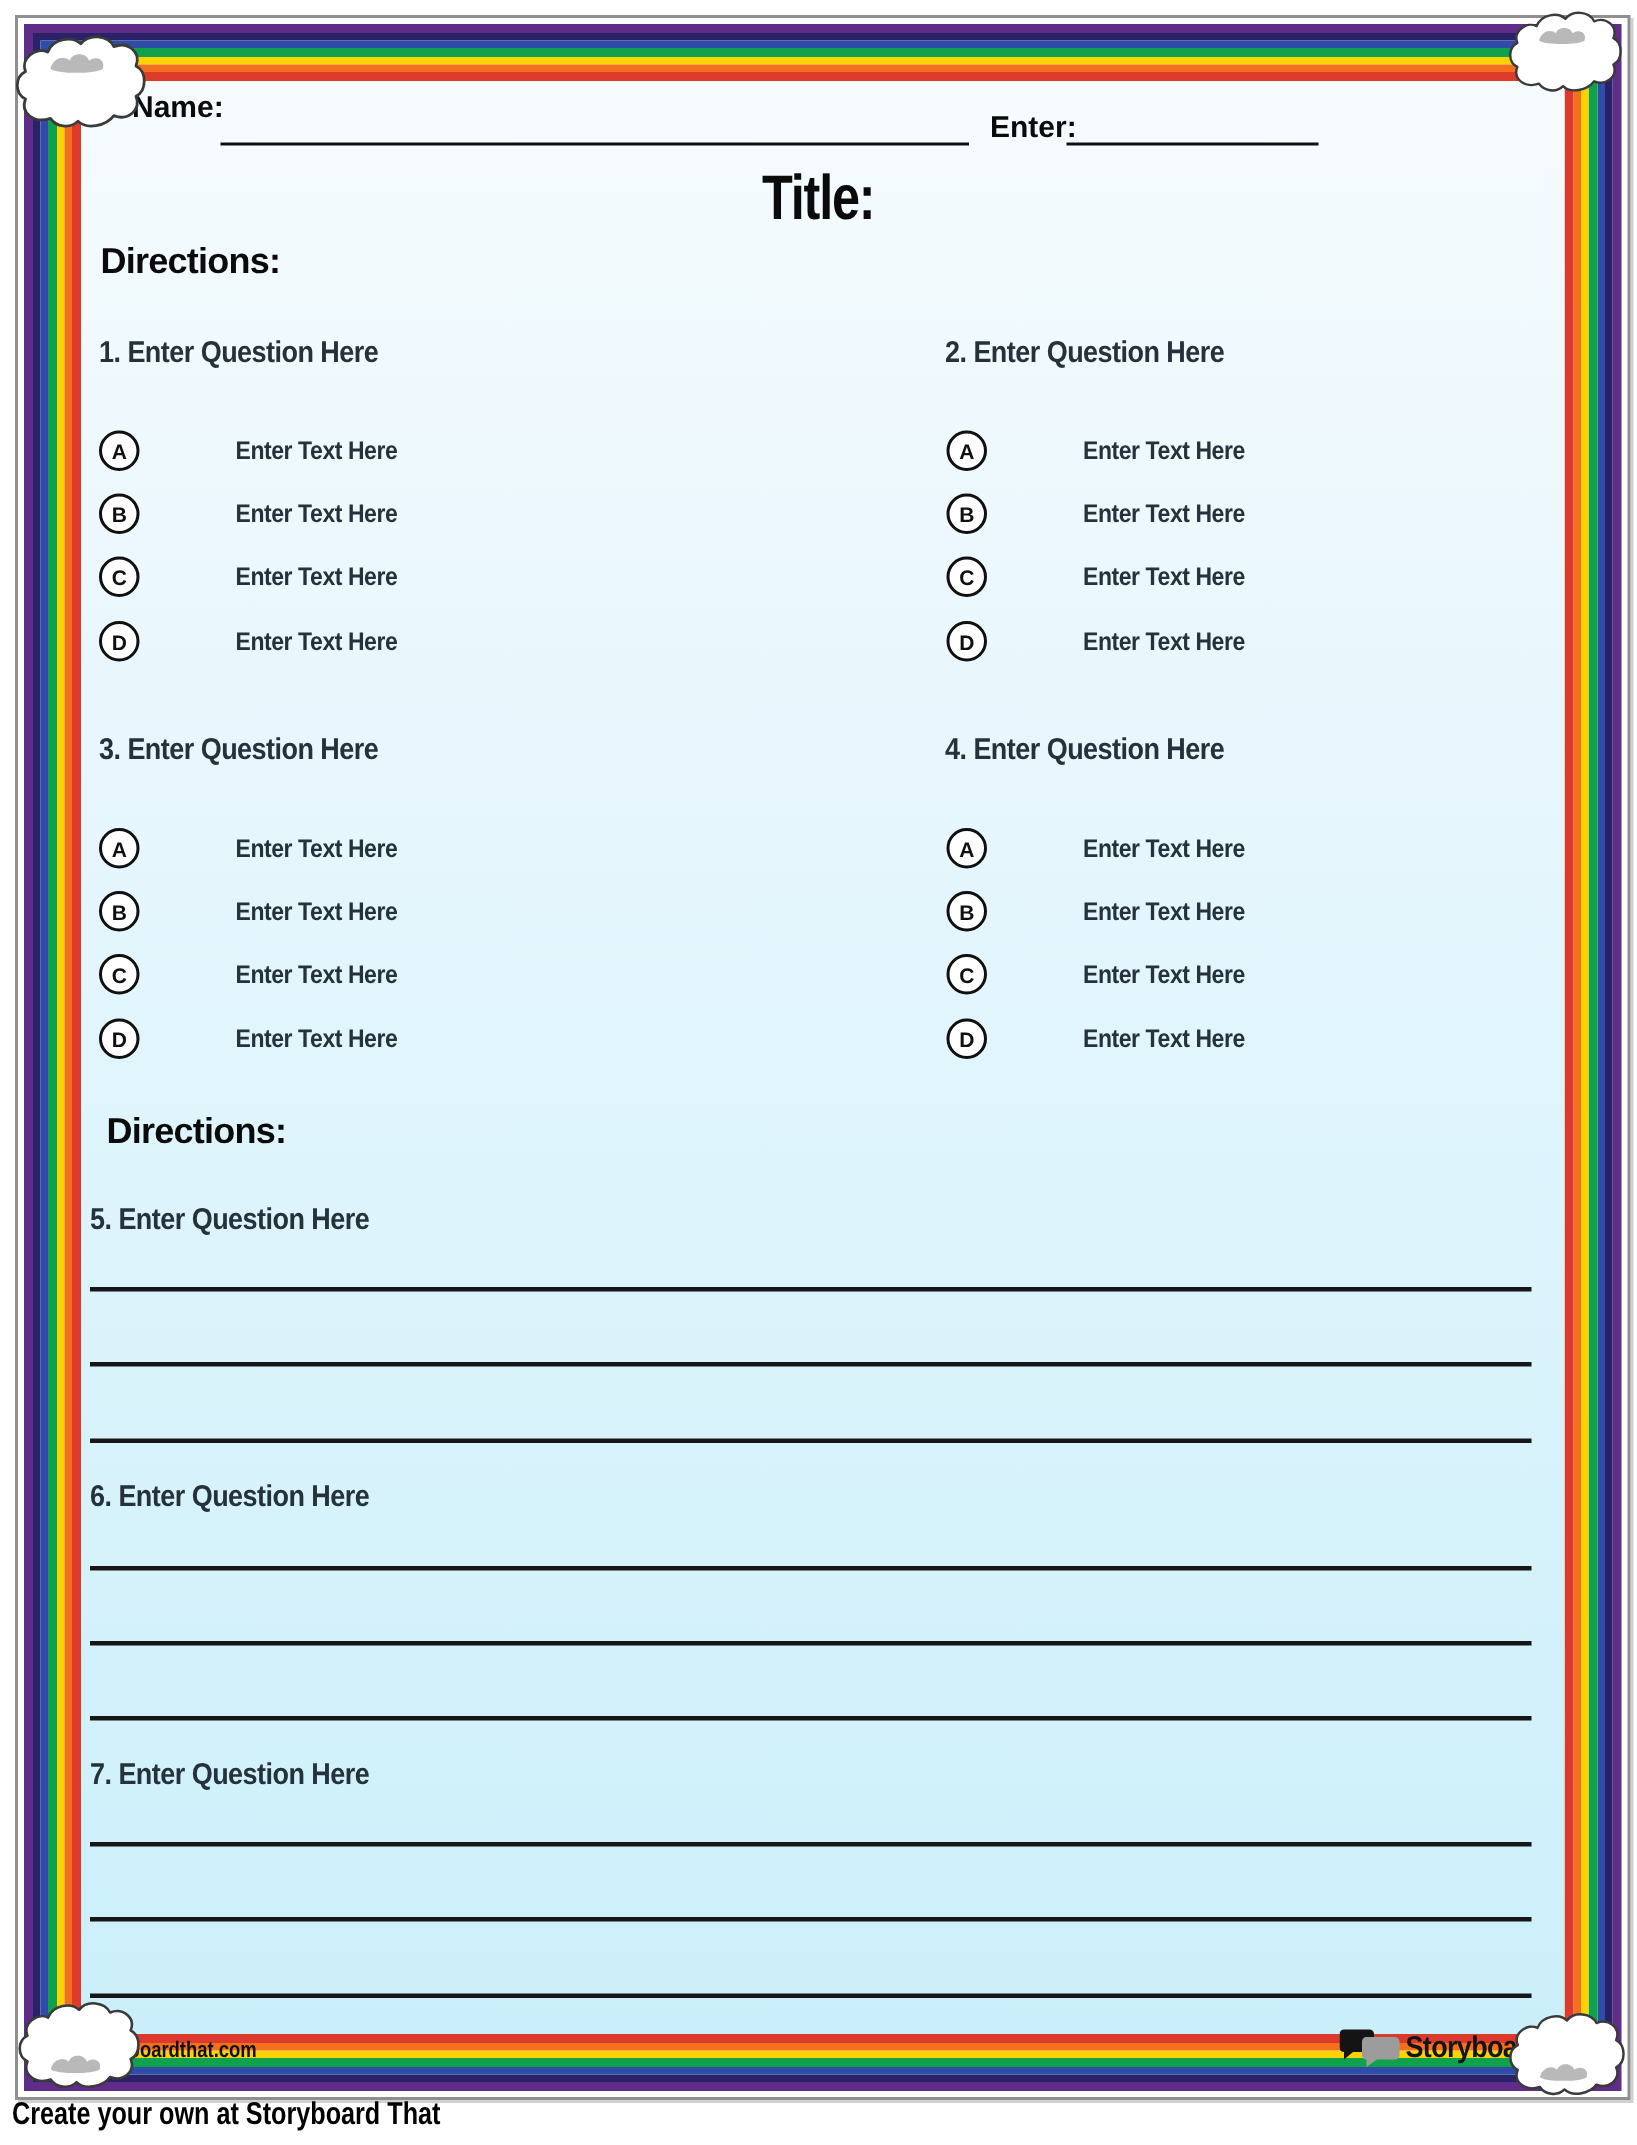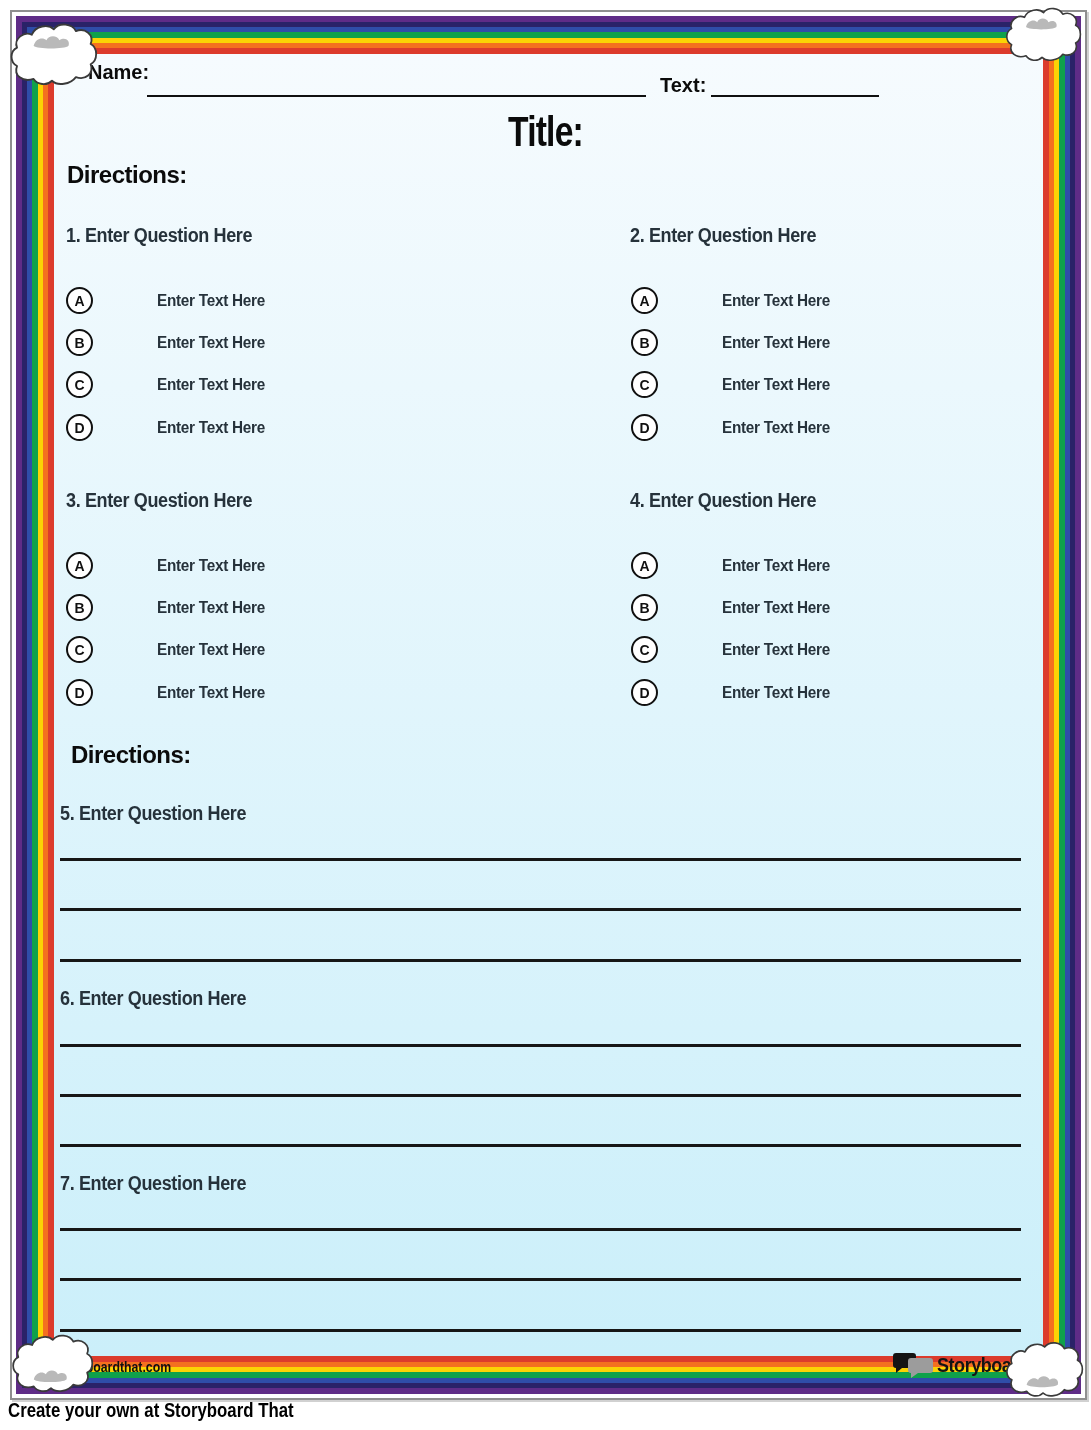--- a/index.html
+++ b/index.html
@@ -88,21 +88,21 @@
 </svg>
 <svg class="cloud" style="left:1002px;top:1340px" width="82" height="60" viewBox="0 0 100 72">
   <path d="M30,62 C18,66 8,58 12,48 C4,44 4,32 12,28 C8,18 20,10 28,14 C32,4 46,2 52,8 C58,0 72,2 76,10 C86,6 96,14 92,24 C100,28 100,42 92,46 C96,56 86,64 76,60 C70,68 56,70 50,64 C44,70 34,68 30,62 Z" fill="#ffffff" stroke="#3a3a3a" stroke-width="2" stroke-linejoin="round"></path>
   <path d="M30,54 C32,46 40,44 44,48 C46,42 56,42 58,48 C64,44 70,48 68,54 C64,58 34,58 30,54 Z" fill="#b9b9b9"></path>
 </svg>
 
 <div class="layer">
 
   <span class="abs lbl-nd" style="left:88px;top:61px">Name:</span>
   <div class="abs blank" style="left:147px;top:95px;width:499px"></div>
-  <span class="abs lbl-nd" style="left:660px;top:74px">Text:</span>
+  <span class="abs lbl-nd" style="left:660px;top:74px">Enter:</span>
   <div class="abs blank" style="left:711px;top:95px;width:168px"></div>
 
   <div class="abs title">Title:</div>
 
   <div class="abs dir" style="left:67px;top:161px">Directions:</div>
 
   <div class="abs qlabel qink cx9" style="left:66px;top:224px">1. Enter Question Here</div>
   <div class="abs optrow" style="left:66px;top:287px">
     <span class="circle">
         <span>A</span>

